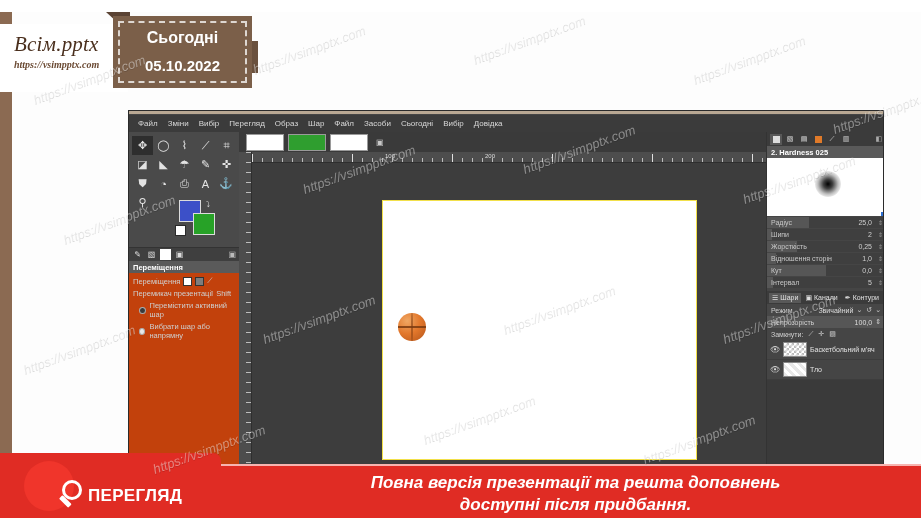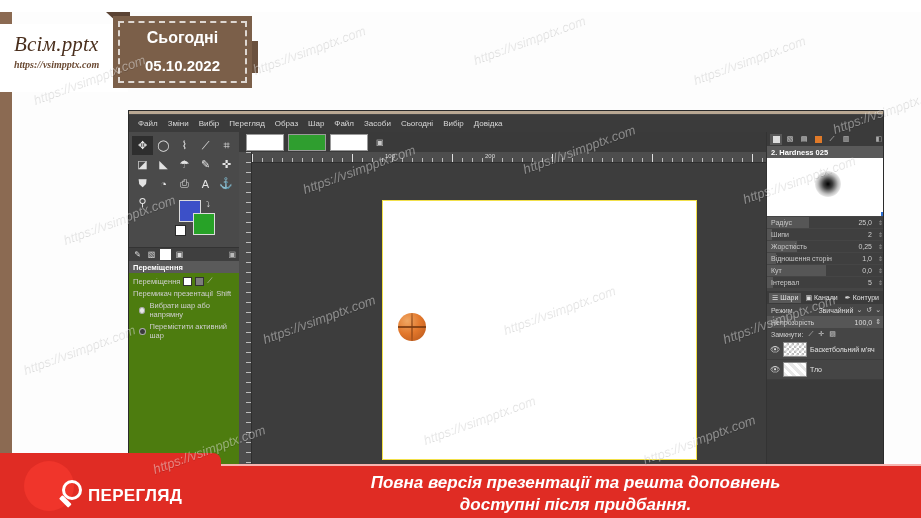--- a/index.html
+++ b/index.html
@@ -84,21 +84,21 @@
 
   .tb-bottom { position:absolute; left:0; top:115px; width:110px; height:14px;
         background:#3f3f3f; display:flex; align-items:center; gap:3px;
         padding-left:3px; border-top:1px solid #333; }
   .tb-bottom .b { width:11px; height:11px; display:flex; align-items:center;
         justify-content:center; color:#ddd; font-size:8px; }
   .tb-bottom .b.white { background:#fff; }
   .tb-bottom .right { margin-left:auto; margin-right:3px; color:#bbb; }
 
   .toolopts { position:absolute; left:0; top:129px; width:110px; height:248px;
-        background:#4d7c0f; }
+        background:#c2410c; }
   .to-head { background:#5a5a5a; height:12px; padding:2px 4px; color:#fff;
         font-size:7.5px; font-weight:bold; }
   .to-row { padding:3px 4px 0 4px; color:#cfcfcf; font-size:7.5px;
         display:flex; align-items:center; gap:3px; }
   .to-row .sw { width:9px; height:9px; background:#fff; display:inline-block;
         border:1px solid #333; }
   .to-row .sw2 { width:9px; height:9px; background:#7d7d7d; display:inline-block;
         border:1px solid #333; }
   .to-opt { padding:3px 4px 0 10px; color:#cfcfcf; font-size:7.5px;
         display:flex; align-items:center; gap:4px; }
@@ -322,26 +322,26 @@
           <span>Переміщення</span>
           <span class="sw"></span>
           <span class="sw2"></span>
           <span>⟋</span>
         </div>
         <div class="to-row">
           <span>Перемикач презентації</span>
           <span>Shift</span>
         </div>
         <div class="to-opt">
+          <span class="radio"></span>
+          <span>Перемістити активний шар</span>
+        </div>
+        <div class="to-opt">
           <span class="radio on"></span>
           <span>Вибрати шар або напрямну</span>
-        </div>
-        <div class="to-opt">
-          <span class="radio"></span>
-          <span>Перемістити активний шар</span>
         </div>
       </div>
     </div>
 
     <div class="canvasarea">
       <div class="thumbbar">
         <div class="thumb w"></div>
         <div class="thumb g"></div>
         <div class="thumb w"></div>
         <div class="thumb-x">▣</div>

